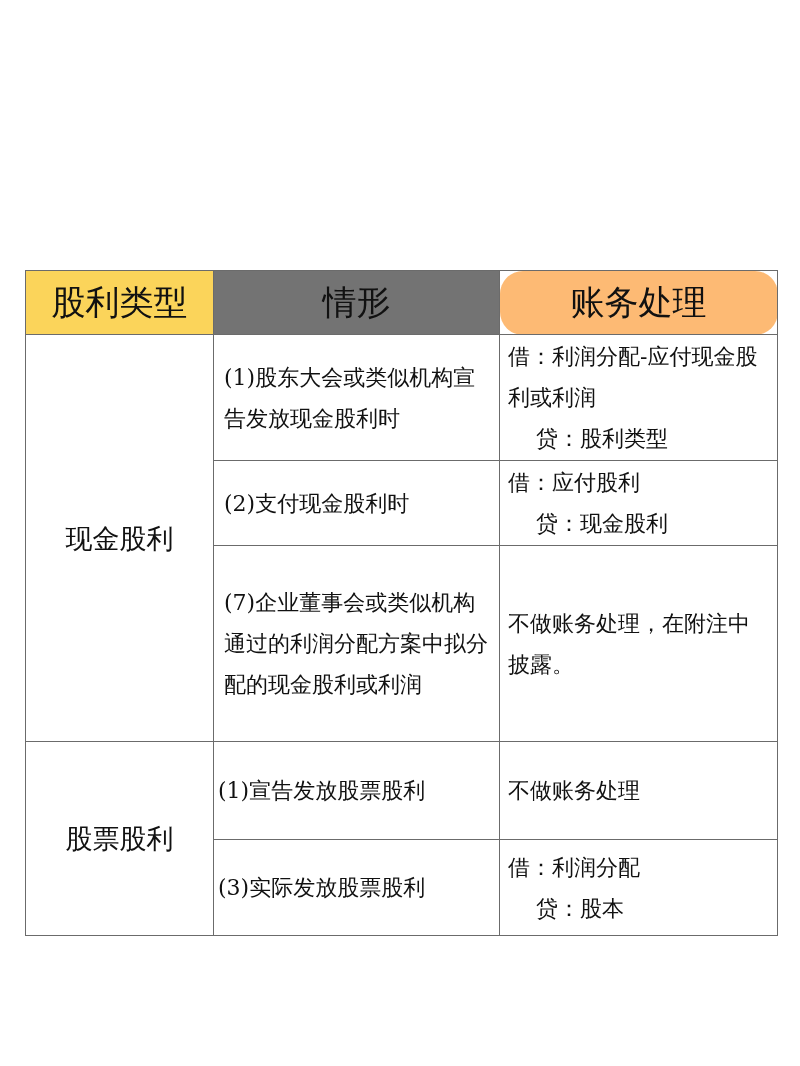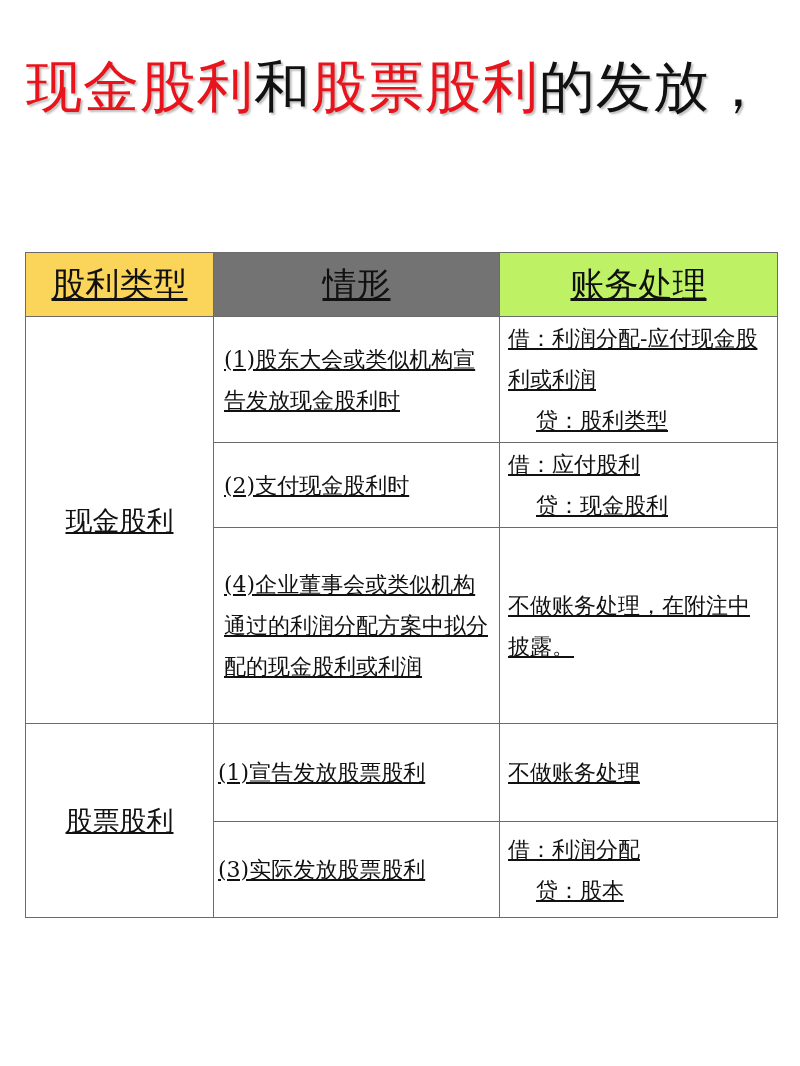--- a/index.html
+++ b/index.html
@@ -13,57 +13,56 @@
     font-family: "DejaVu Sans", "Liberation Sans", sans-serif;
     font-size: 56px; line-height: 78px; letter-spacing: 1px;
     color: #111;
     text-shadow: 2px 2px 2px rgba(0,0,0,0.25);
   }
   .title .line { display: block; white-space: nowrap; }
   .title .red { color: #e8131b; }
   .title .black { color: #111; }
 
   table.main {
-    position: absolute; left: 25px; top: 252px;
-    width: 752px; border-collapse: collapse; table-layout: fixed; text-decoration: underline;
+    position: absolute; left: 25px; top: 270px;
+    width: 752px; border-collapse: collapse; table-layout: fixed;
   }
   table.main td, table.main th {
     border: 1.5px solid #6b6b6b;
     font-family: "DejaVu Serif", "Liberation Serif", serif;
     font-weight: normal;
     vertical-align: middle;
   }
   col.c1 { width: 188px; }
   col.c2 { width: 286px; }
   col.c3 { width: 278px; }
 
   th { height: 64px; font-size: 34px; font-family: "DejaVu Sans", "Liberation Sans", sans-serif !important; }
   th.h-type { background: #fbd45a; }
   th.h-case { background: #737373; }
-  th.h-acct { background: #bef264; }
+  th.h-acct { background: #fdba74; border-radius: 23px; }
 
   td { font-size: 22px; line-height: 41px; padding: 0 8px; }
   td.type-cell { text-align: center; font-size: 27px; font-family: "DejaVu Sans", "Liberation Sans", sans-serif; }
   td.case-cell { padding-left: 10px; }
   td.case-center { text-align: left; padding: 0 4px; }
   td.acct-cell { padding-left: 8px; }
   .indent { padding-left: 28px; display: block; }
   .blk { display: block; }
 
   tr.r1 td { height: 126px; }
   tr.r2 td { height: 85px; }
   tr.r3 td { height: 196px; }
   tr.r4 td { height: 98px; }
   tr.r5 td { height: 96px; }
 </style>
 </head>
 <body>
 
 <div class="title">
-  <span class="line"><span class="red">现金股利</span><span class="black">和</span><span class="red">股票股利</span><span class="black">的发放，</span></span>
 </div>
 
 <table class="main">
   <colgroup>
       <col class="c1">
       <col class="c2">
       <col class="c3">
     </colgroup>
   <thead>
     <tr>
@@ -82,21 +81,21 @@
       </td>
     </tr>
     <tr class="r2">
       <td class="case-cell">(2)支付现金股利时</td>
       <td class="acct-cell">
         <span class="blk">借：应付股利</span>
         <span class="indent">贷：现金股利</span>
       </td>
     </tr>
     <tr class="r3">
-      <td class="case-cell">(4)企业董事会或类似机构通过的利润分配方案中拟分配的现金股利或利润</td>
+      <td class="case-cell">(7)企业董事会或类似机构通过的利润分配方案中拟分配的现金股利或利润</td>
       <td class="acct-cell">不做账务处理，在附注中披露。</td>
     </tr>
     <tr class="r4">
       <td class="type-cell" rowspan="2">股票股利</td>
       <td class="case-center">(1)宣告发放股票股利</td>
       <td class="acct-cell">不做账务处理</td>
     </tr>
     <tr class="r5">
       <td class="case-center">(3)实际发放股票股利</td>
       <td class="acct-cell">

